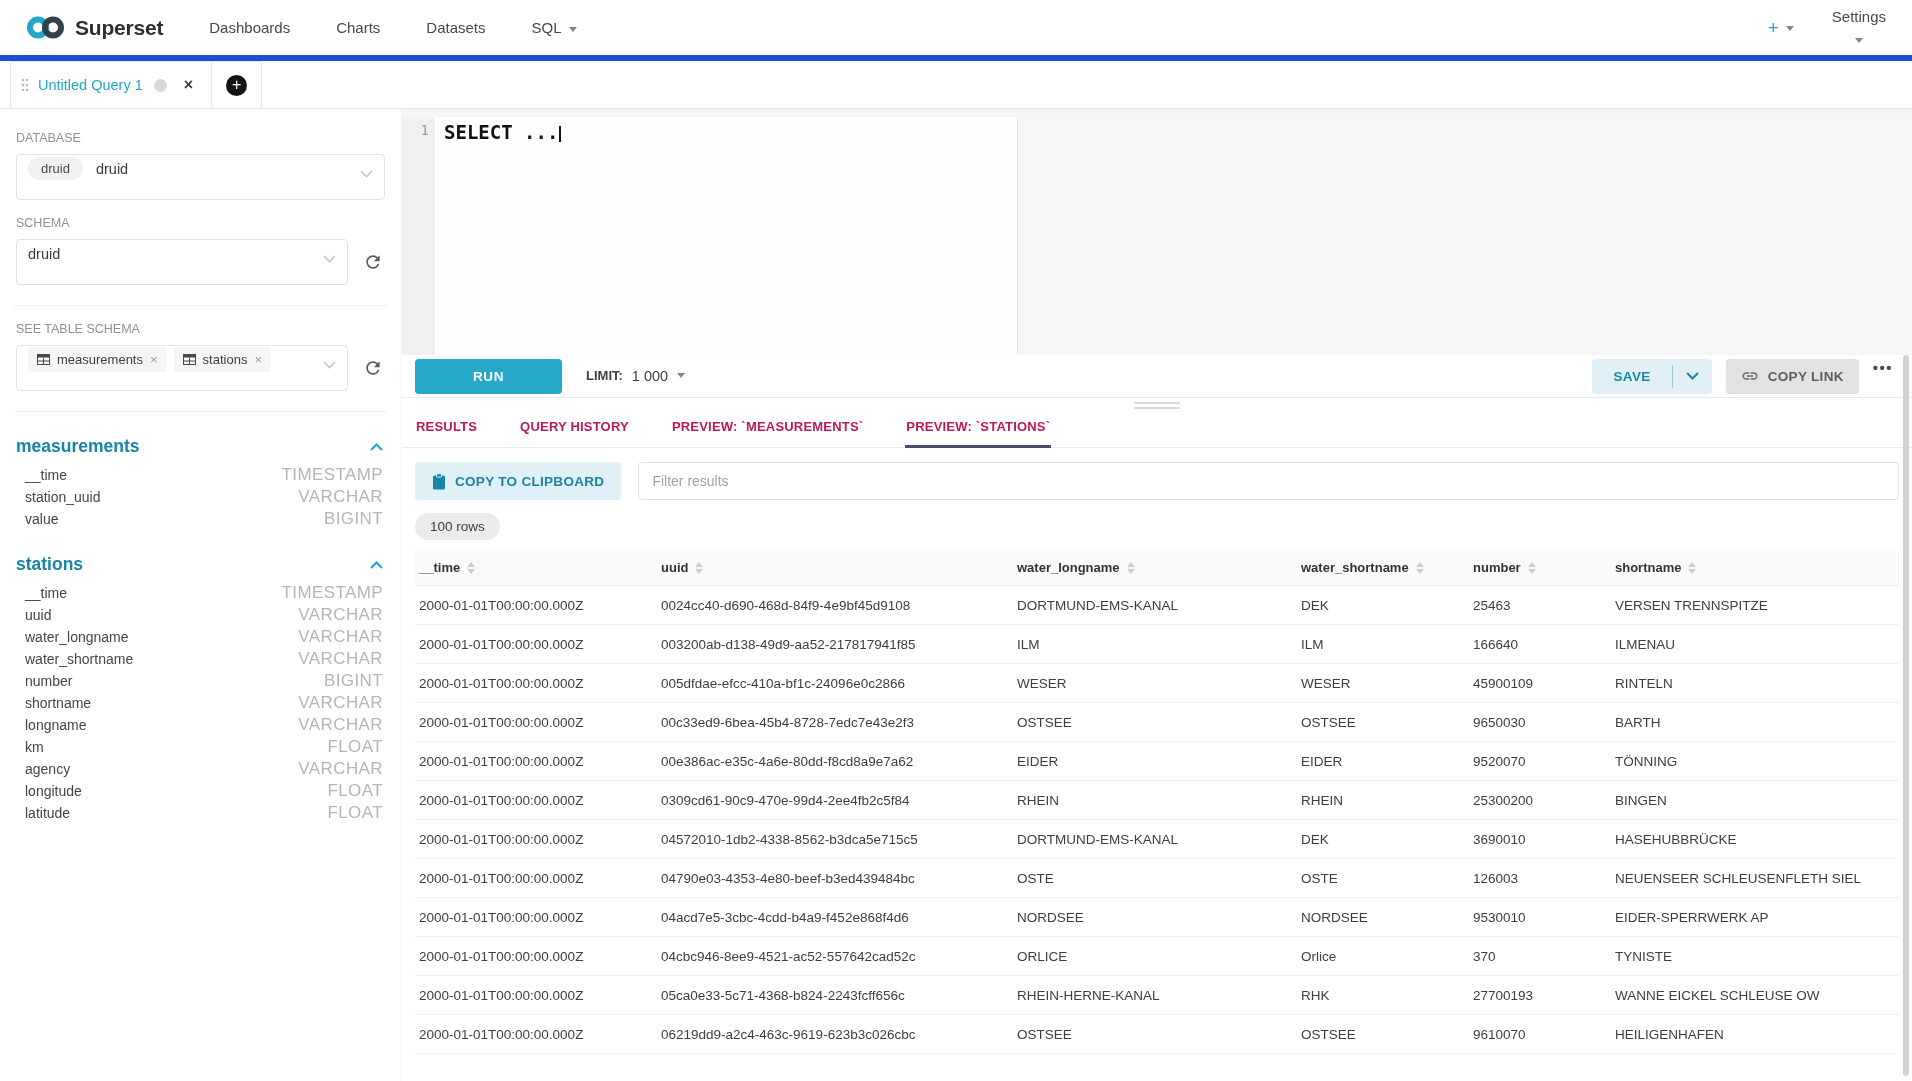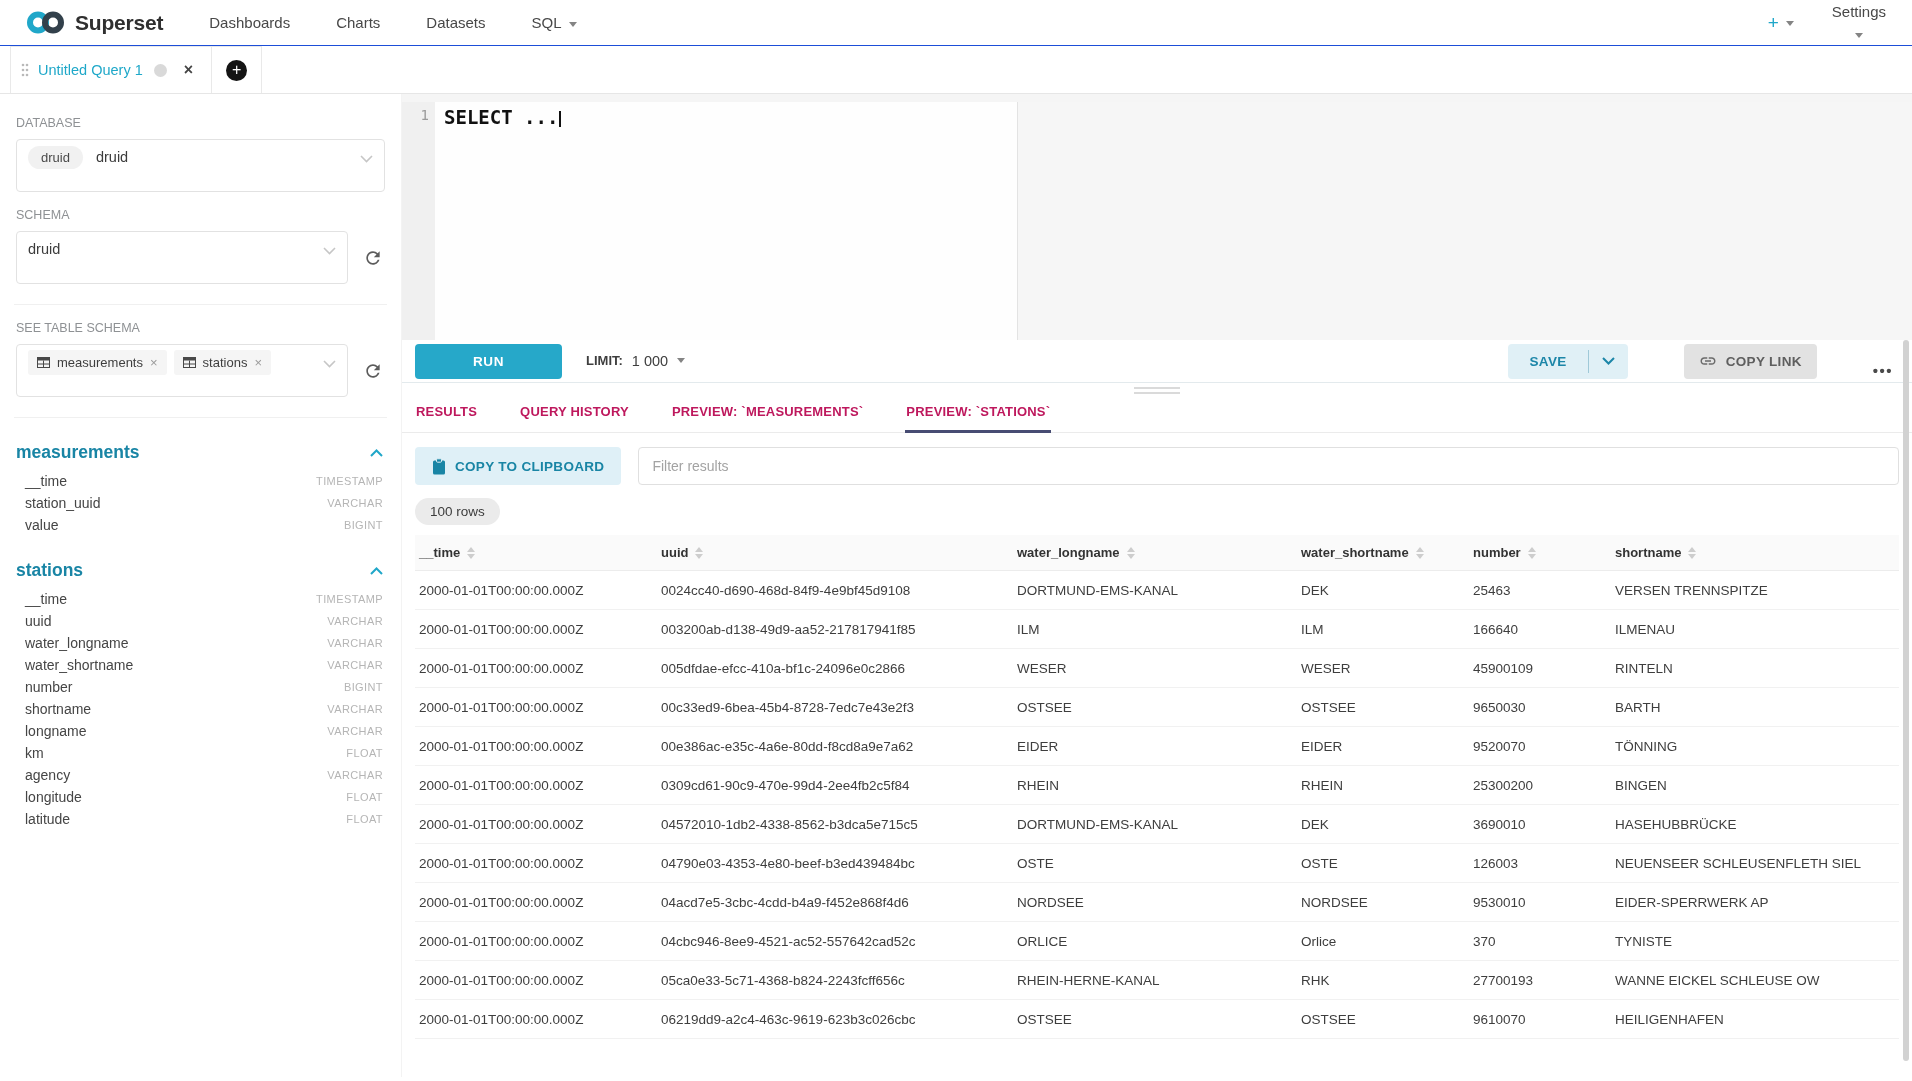--- a/index.html
+++ b/index.html
@@ -1,20 +1,20 @@
 <!DOCTYPE html>
 <html><head>
 <meta charset="utf-8">
 <style>
   *{box-sizing:border-box;margin:0;padding:0;}
   body{width:1912px;height:1081px;overflow:hidden;background:#fff;color:#484848;
        font-family:"Liberation Sans",sans-serif;}
 
   
-  .navbar{height:46px;display:flex;align-items:center;padding:0 26px;border-bottom:1px solid #1d4ed8;background:#fff;}
+  .navbar{height:61px;display:flex;align-items:center;padding:0 26px;border-bottom:6px solid #1d4ed8;background:#fff;}
   .brand{display:flex;align-items:center;gap:9px;}
   .brand-text{font-size:21px;font-weight:700;color:#2F2F2F;letter-spacing:-0.2px;}
   .nav-menu{display:flex;gap:46px;margin-left:46px;font-size:15px;color:#484848;align-items:center;}
   .nav-item{display:flex;align-items:flex-end;gap:7px;cursor:default;}
   .caret{width:0;height:0;border:4px solid transparent;border-top:5px solid #848484;margin-top:5px;display:inline-block;}
   .nav-right{margin-left:auto;display:flex;align-items:center;gap:38px;}
   .plus-link{color:#20A7C9;font-size:19px;display:flex;align-items:center;gap:7px;}
   .settings{display:flex;align-items:center;gap:8px;font-size:15px;color:#484848;flex-direction:column;}
 
   
@@ -29,54 +29,54 @@
   .plus-circle{width:21px;height:21px;border-radius:50%;background:#141414;color:#fff;font-size:16px;
                line-height:19px;text-align:center;}
 
   
   .main{display:flex;height:983px;}
 
   
   .sidebar{width:402px;min-width:402px;padding:6px 16px 0 16px;overflow:hidden;border-right:1px solid #F3F3F3;}
   .side-label{font-size:12.5px;color:#8E9194;margin:16px 0 9px;}
   .side-row{display:flex;align-items:center;gap:13px;}
-  .side-select{flex:1;height:53px;border:1px solid #E2E2E2;border-radius:4px;display:flex;align-items:center;
+  .side-select{flex:1;height:46px;border:1px solid #E2E2E2;border-radius:4px;display:flex;align-items:center;
                padding:0 30px 17px 11px;position:relative;background:#fff;}
   .sel-caret{position:absolute;right:11px;top:15px;}
   .db-pill{background:#F1F1F1;border-radius:12px;padding:4px 13px;font-size:13px;margin-right:13px;color:#4A4A4A;}
   .sel-value{font-size:14.5px;color:#3C3C3C;}
   .refresh-btn{width:24px;height:24px;display:flex;align-items:center;justify-content:center;}
   .side-divider{border-top:1px solid #F0F0F0;margin:20px -2px 0;}
   .chip{display:inline-flex;align-items:center;gap:7px;background:#F5F5F5;border-radius:3px;padding:5px 9px;
         font-size:13px;margin-right:7px;color:#3E3E3E;}
   .chip-x{color:#9A9A9A;font-size:13px;line-height:1;}
   .schema-group-header{display:flex;align-items:center;justify-content:space-between;margin:24px 2px 7px 0;}
   .schema-group-name{font-size:17.5px;font-weight:700;color:#1985A5;}
   .schema-col{display:flex;justify-content:space-between;align-items:center;height:22px;padding:0 2px 0 9px;}
   .col-name{font-size:14px;color:#454545;}
-  .col-type{font-size:11px;color:#B5B5B5;letter-spacing:.4px;}
+  .col-type{font-size:17px;color:#B5B5B5;letter-spacing:.4px;}
 
   
   .pane{flex:1;display:flex;flex-direction:column;position:relative;background:#fff;}
   .editor-strip{height:8px;background:#F5F5F5;}
   .editor{height:238px;display:flex;}
   .gutter{width:33px;background:#F0F0F0;color:#9B9B9B;font-family:"DejaVu Sans Mono",monospace;font-size:14px;
           text-align:right;padding:5px 6px 0 0;}
   .code-white{width:582px;background:#FEFEFE;padding:4px 0 0 9px;font-family:"DejaVu Sans Mono",monospace;
               font-weight:700;font-size:19px;color:#111;}
   .cursor{display:inline-block;width:2px;height:16px;background:#111;vertical-align:-3px;margin-left:1px;}
   .code-gray{flex:1;background:#F6F6F6;border-left:1px solid #E3E3E3;}
 
   .toolbar{height:43px;display:flex;align-items:center;padding:0 13px;border-bottom:1px solid #E3EAED;}
   .run-btn{width:147px;height:35px;background:#26A8C9;border-radius:4px;color:#fff;font-weight:700;font-size:13.5px;
            letter-spacing:.6px;display:flex;align-items:center;justify-content:center;}
   .limit{display:flex;margin-left:24px;gap:9px;}
   .limit-label{font-size:13px;font-weight:700;color:#3E3E3E;}
   .limit-value{font-size:14.5px;color:#3E3E3E;}
-  .toolbar-right{margin-left:auto;display:flex;align-items:flex-end;gap:42px;}
+  .toolbar-right{margin-left:auto;display:flex;align-items:flex-start;}
   .save-btn{display:flex;height:35px;background:#E0F0F6;border-radius:4px;color:#1C86A8;font-weight:700;
             font-size:13.5px;letter-spacing:.4px;align-items:stretch;}
   .save-main{display:flex;align-items:center;padding:0 21px;}
   .save-divider{width:1px;background:#9FC9D8;margin:6px 0;}
   .save-caret{display:flex;align-items:center;padding:0 13px;}
   .copy-link-btn{height:35px;background:#E2E2E2;border-radius:4px;color:#5E5E5E;font-weight:700;font-size:13.5px;
                  letter-spacing:.3px;display:flex;align-items:center;gap:9px;padding:0 15px;margin-left:14px;}
   .more-btn{font-size:15px;color:#4A4A4A;font-weight:700;letter-spacing:1.5px;padding:0 6px;margin-left:8px;}
 
   .south{flex:1;position:relative;padding:0 13px;}

